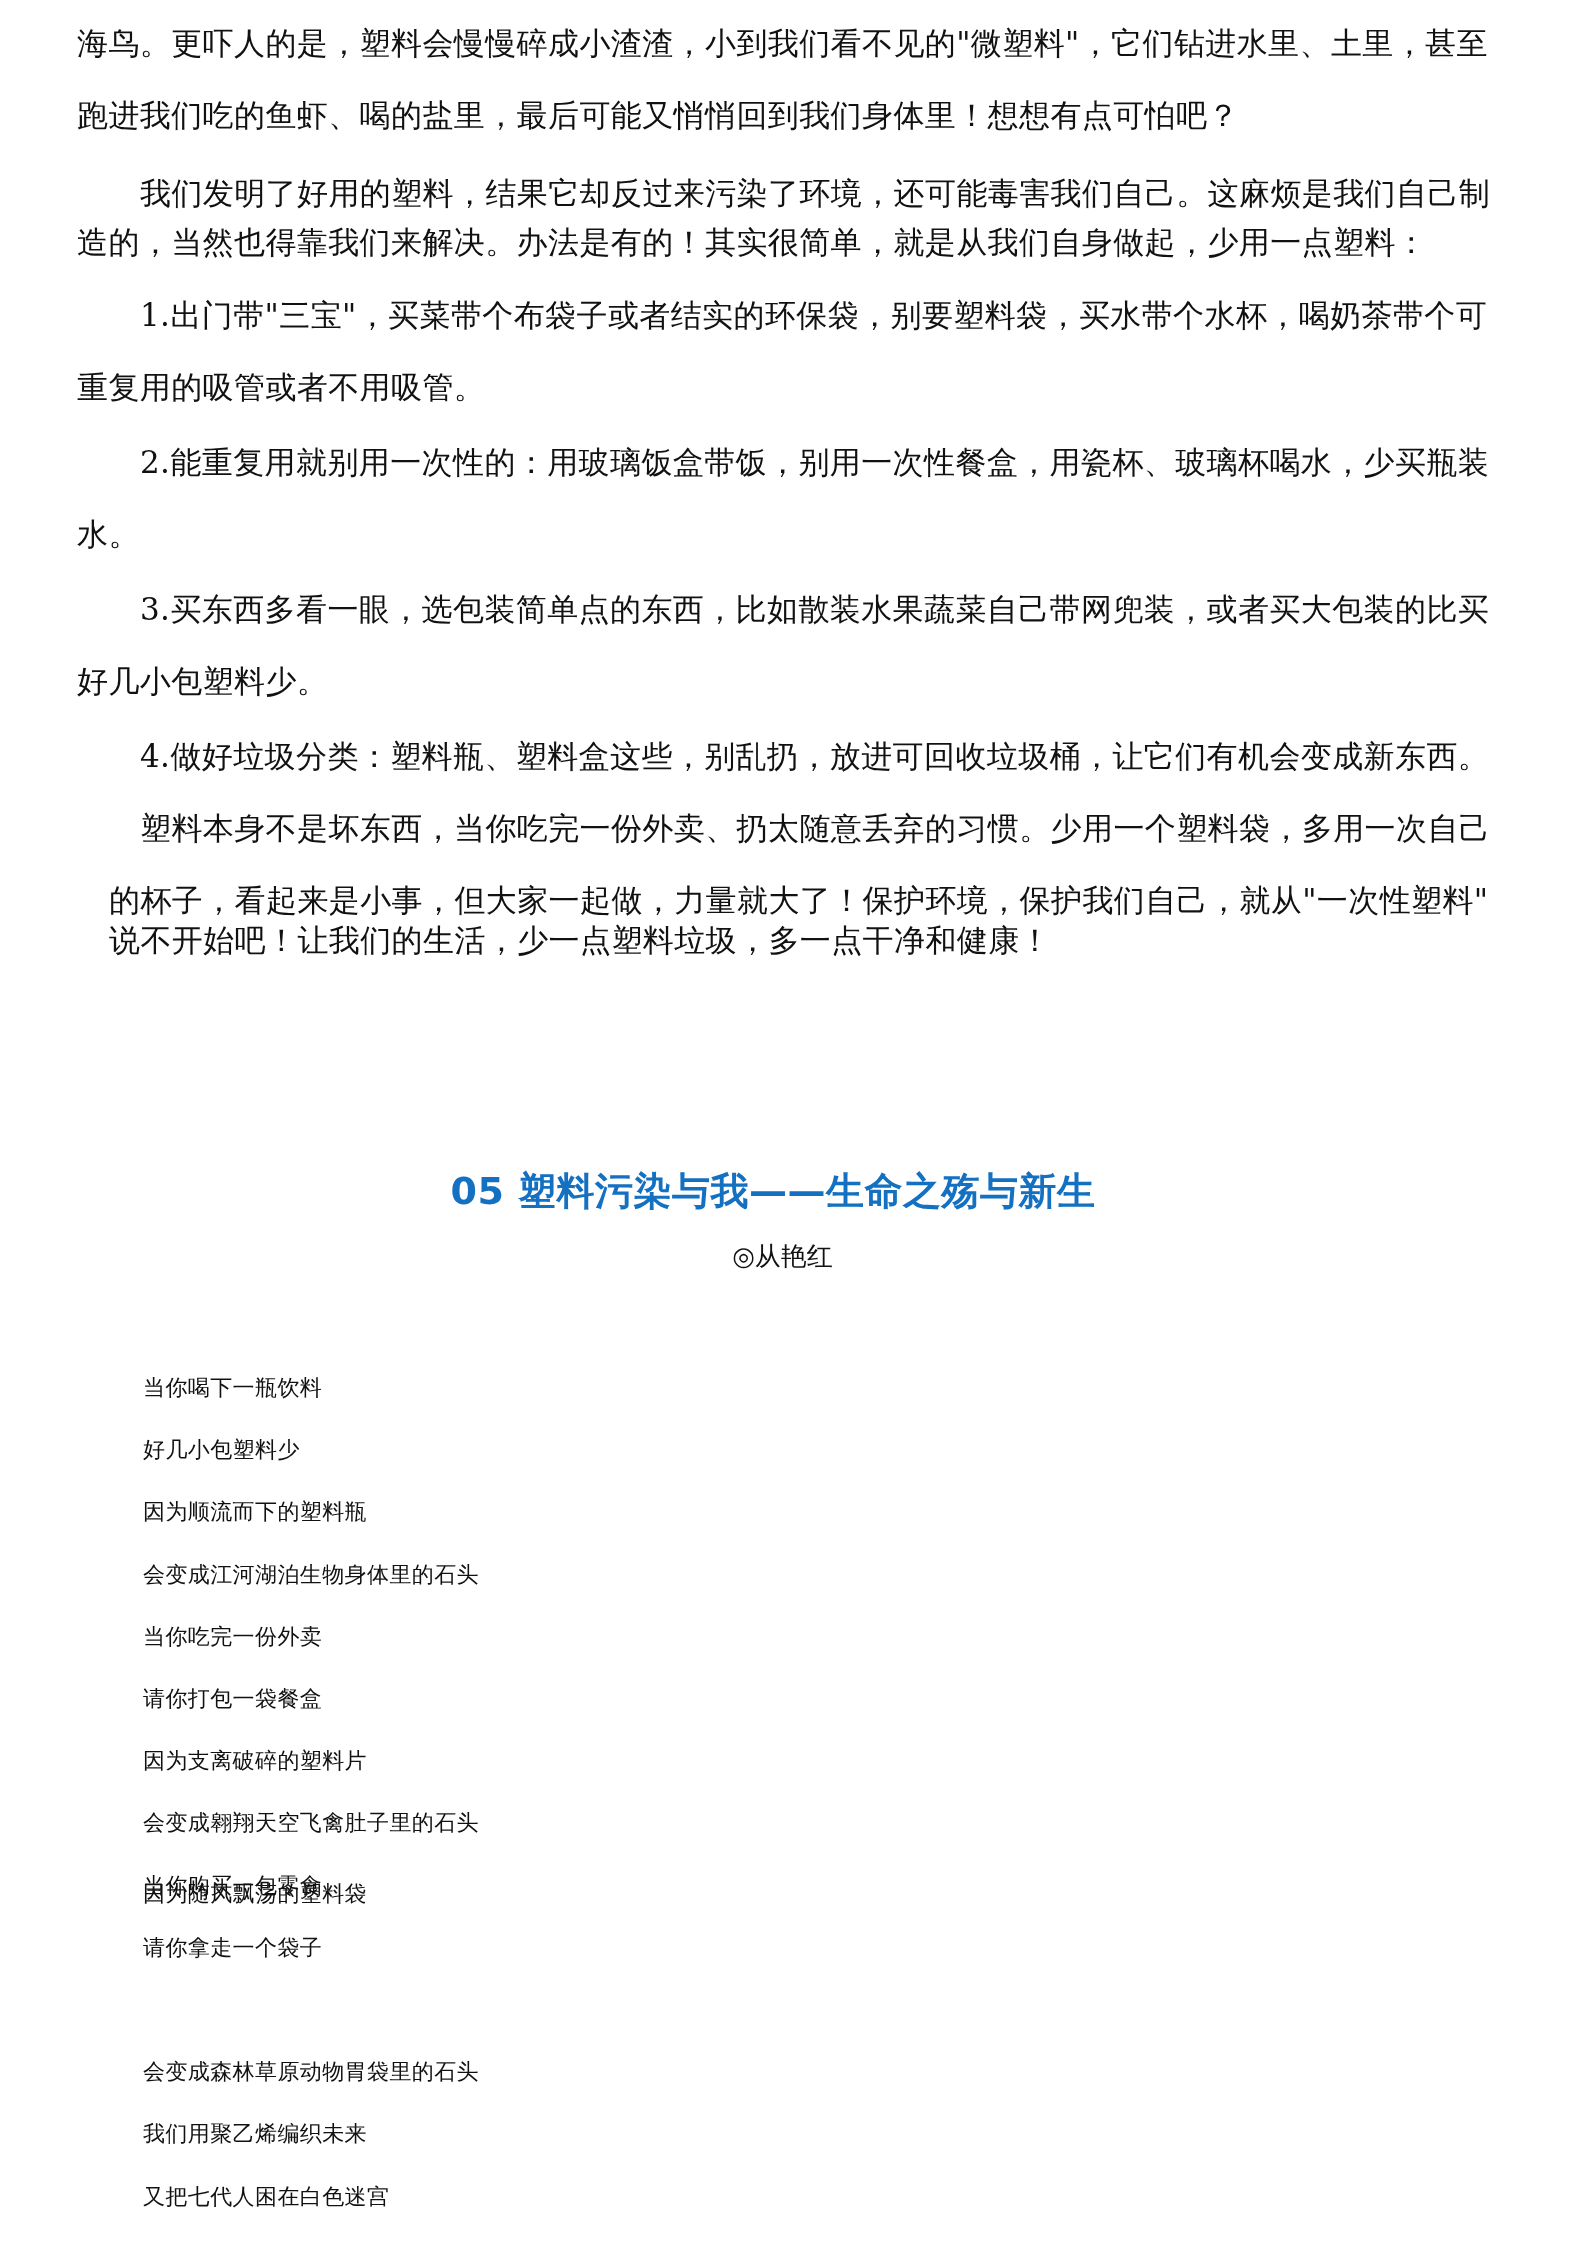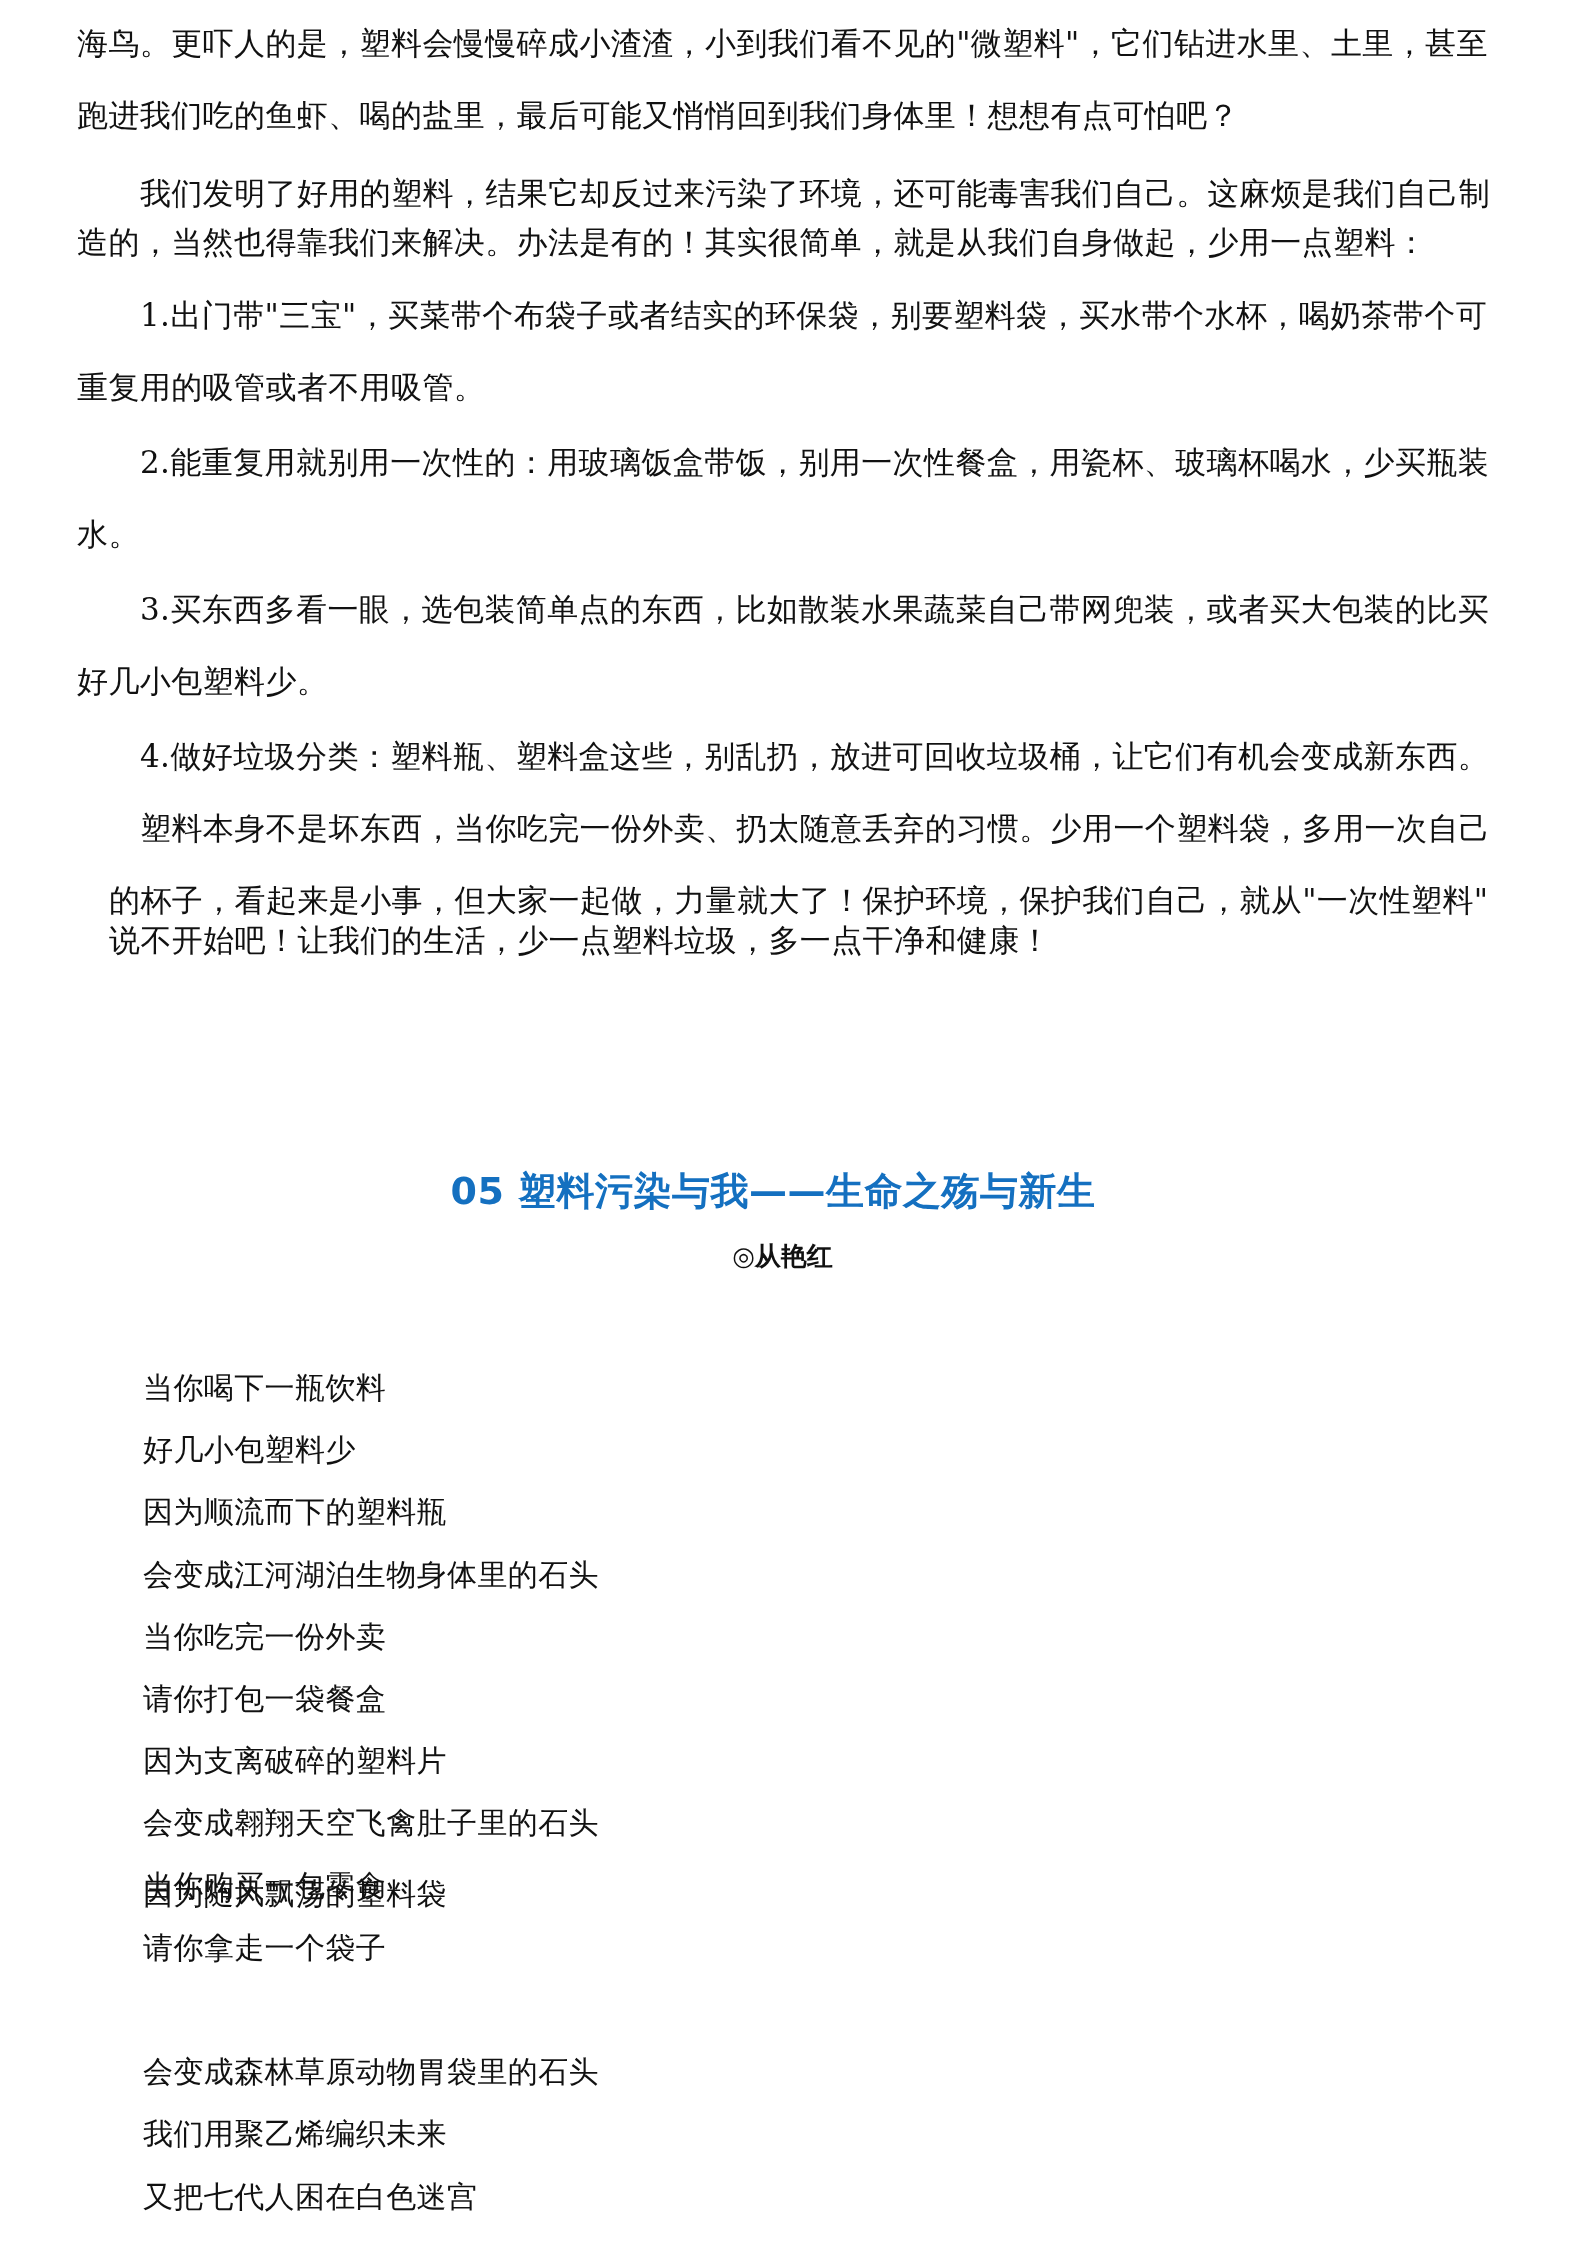--- a/index.html
+++ b/index.html
@@ -17,24 +17,24 @@
   .body-line.indent { left: 140px; }
   .body-line.hang { left: 109px; }
   .heading {
     position: absolute; left: 0; width: 1546px; text-align: center;
     top: 1168px; font-size: 38px; line-height: 46px; font-weight: bold;
     font-family: "DejaVu Sans", "Liberation Sans", sans-serif;
     color: #1470c0; letter-spacing: 0.5px;
   }
   .byline {
     position: absolute; left: 0; width: 1565px; text-align: center;
-    top: 1240px; font-size: 26px; line-height: 32px; font-weight: bold;
+    top: 1240px; font-size: 26px; line-height: 32px; font-weight: normal;
     color: #111111;
   }
-  .poem-line { left: 143px; font-size: 30px; }
+  .poem-line { left: 143px; font-size: 22px; }
 </style>
 </head>
 <body>
 
 <div>
 
   <div class="line body-line" style="top:23px">海鸟。更吓人的是，塑料会慢慢碎成小渣渣，小到我们看不见的"微塑料"，它们钻进水里、土里，甚至</div>
   <div class="line body-line" style="top:95px">跑进我们吃的鱼虾、喝的盐里，最后可能又悄悄回到我们身体里！想想有点可怕吧？</div>
 
   <div class="line body-line indent" style="top:173px">我们发明了好用的塑料，结果它却反过来污染了环境，还可能毒害我们自己。这麻烦是我们自己制</div>

